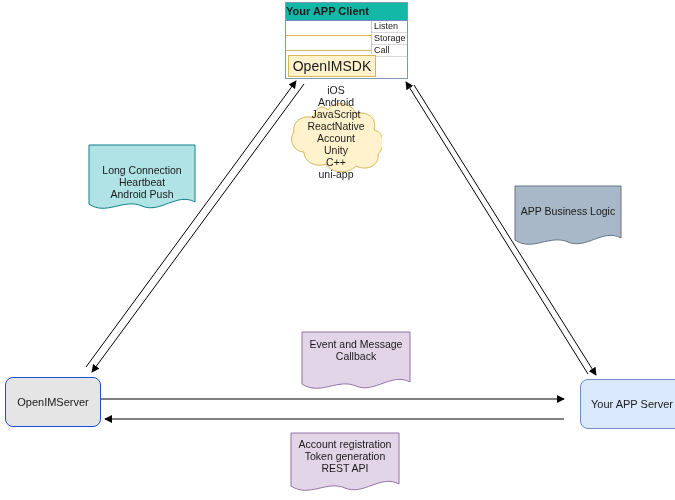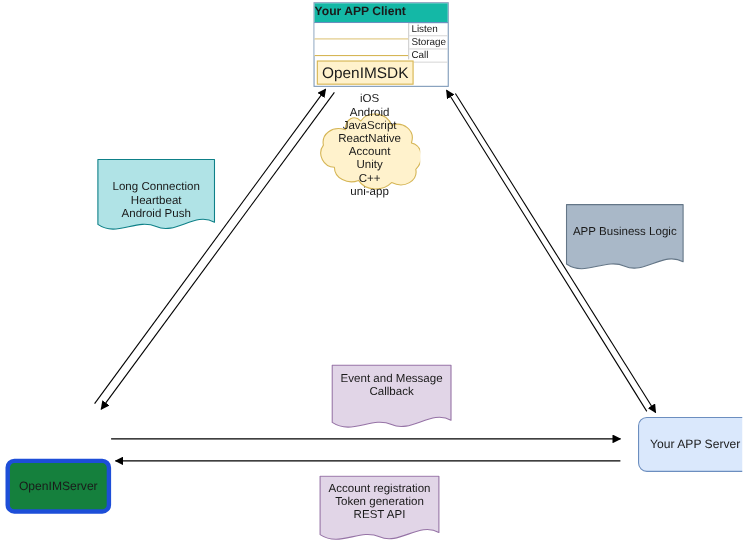--- a/index.html
+++ b/index.html
@@ -8,21 +8,21 @@
     font-family:"Liberation Sans", sans-serif; color:#1a1a1a; overflow:hidden;
   }
   .layer { position:absolute; left:0; top:0; width:675px; height:500px; }
 
   
   .node {
     position:absolute; box-sizing:border-box; border-radius:8px;
     display:flex; align-items:center; justify-content:center;
     font-size:11px; text-align:center;
   }
-  .node.yellow { background:#15803d; border:4px solid #1d4ed8;margin-top:40px; }
+  .node.yellow { background:#e5e5e5; border:1px solid #1d4ed8; }
   .node.blue   { background:#dae8fc; border:1px solid #6c8ebf;margin-left:12px; }
 
   
   .client {
     position:absolute; left:285px; top:2px; width:123px; height:77px;
     box-sizing:border-box; border:1px solid #7e99b8; background:#ffffff;
   }
   .client-header {
     height:17px; line-height:17px; text-align:left; font-weight:bold;
     font-size:11px; background:#14b8a6; border-bottom:1px solid #6c8ebf;

